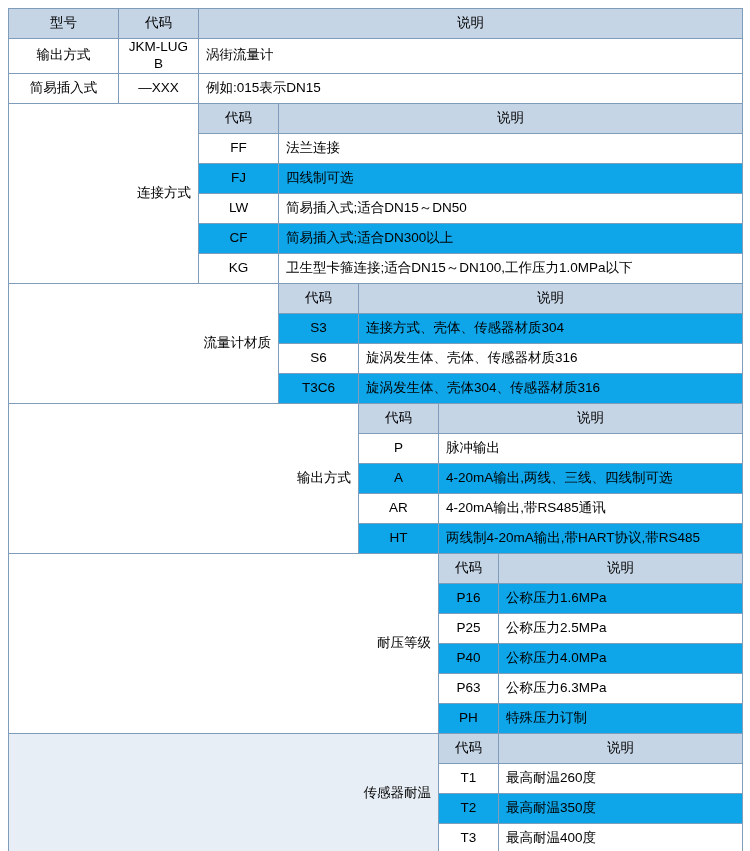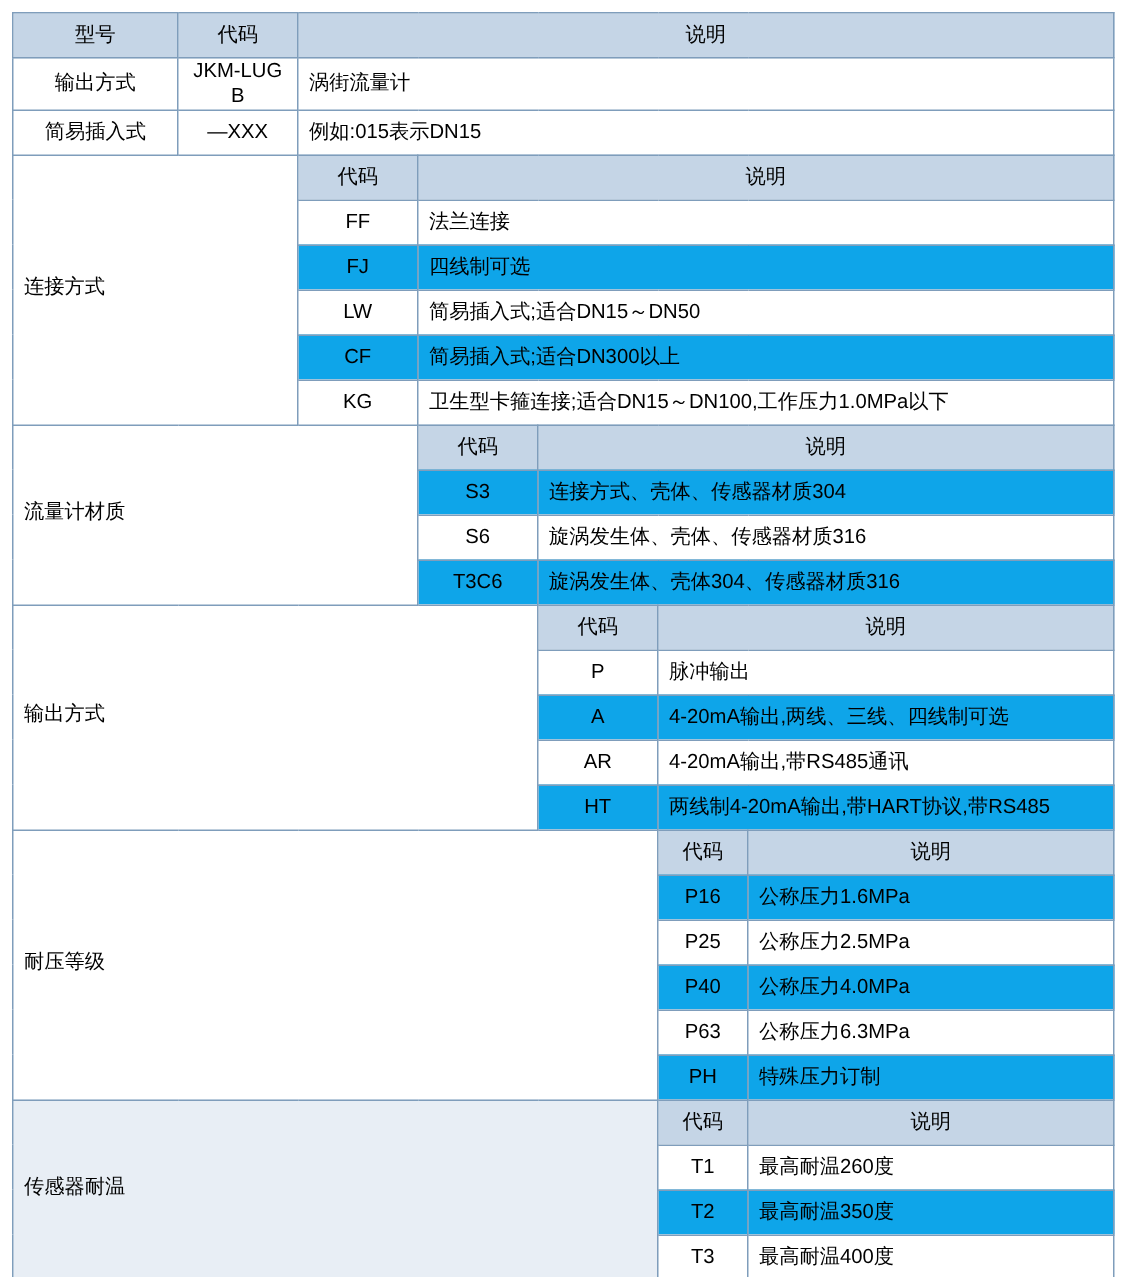--- a/index.html
+++ b/index.html
@@ -57,24 +57,23 @@
   
   td.lightblue {
     background: #0ea5e9;
   }
   td.white {
     background: #ffffff;
   }
   
   td.blocklabel {
     background: #ffffff;
-    text-align: left;
+    text-align: right;
     font-size: 14px;
     font-weight: normal;
-    font-family: Liberation Mono, monospace;
   }
   td.blocklabel.tint {
     background: #e8eef5;
   }
 </style>
 </head>
 <body>
 
 <div id="page">
 

